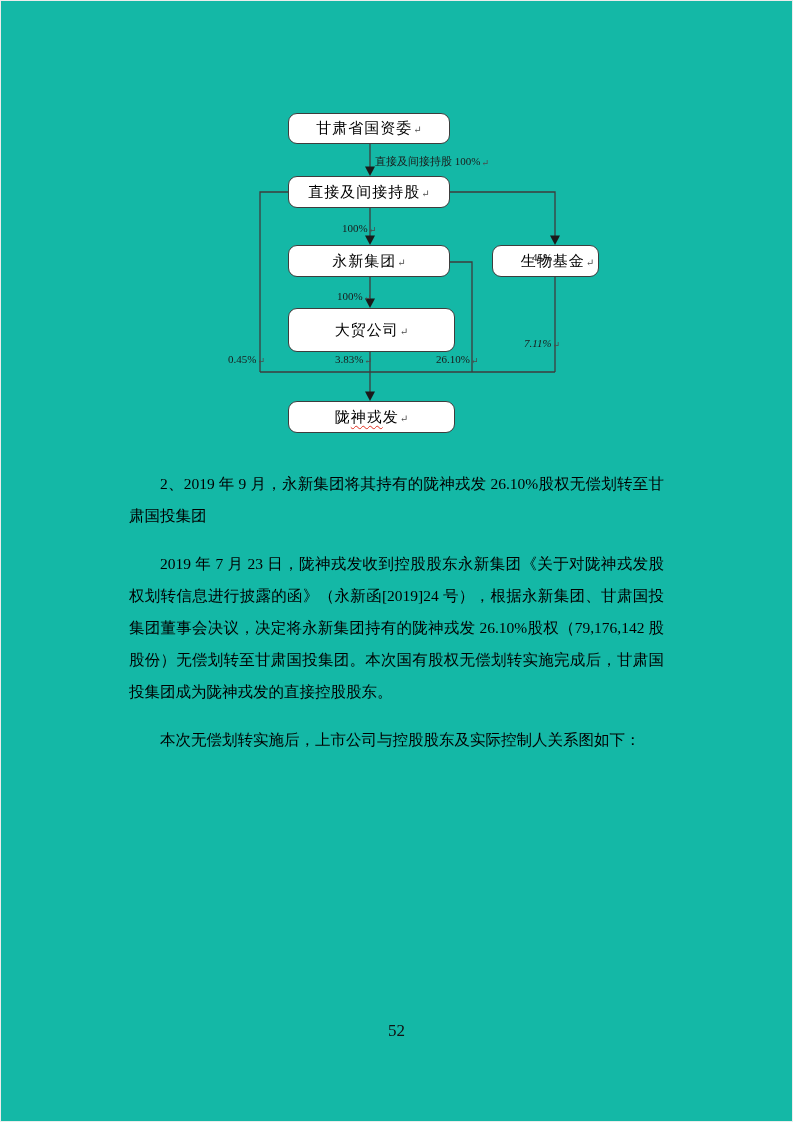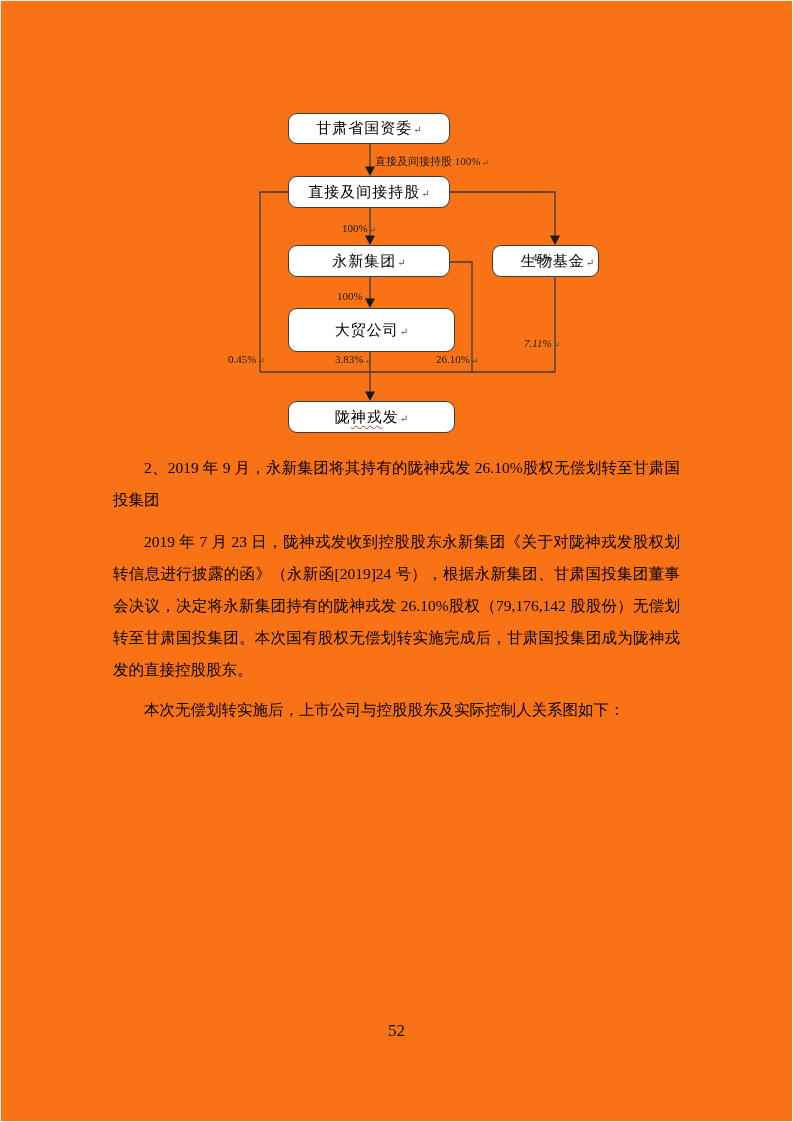--- a/index.html
+++ b/index.html
@@ -1,19 +1,19 @@
 <!DOCTYPE html>
 <html><head>
 <meta charset="utf-8">
 <style>
   html,body{margin:0;padding:0;background:#fff;}
   .page{
     position:relative;
     width:793px;height:1122px;
-    background:#f97316;
+    background:#14b8a6;
     box-shadow: inset 0 0 0 1px #ececec;
     font-family:"Liberation Serif","DejaVu Serif",serif;
     color:#000;
     overflow:hidden;
   }
   
   .diagram{position:absolute;left:0;top:105px;width:793px;height:345px;}
   .diagram svg{position:absolute;left:0;top:0;}
   .node{
     position:absolute;
@@ -50,21 +50,21 @@
   }
   
   .textblock{
     position:absolute;
     left:113px;top:452px;width:567px;
     font-size:15.5px;
     line-height:32px;
     text-align:justify;
   }
   .para{
-    margin:0;
+    margin:16px;
     text-indent:2em;
   }
   .para + .para{margin-top:12px;}
   .page-number{
     position:absolute;
     left:0;top:1021px;width:100%;
     text-align:center;
     font-size:17px;
     color:#111;
   }

